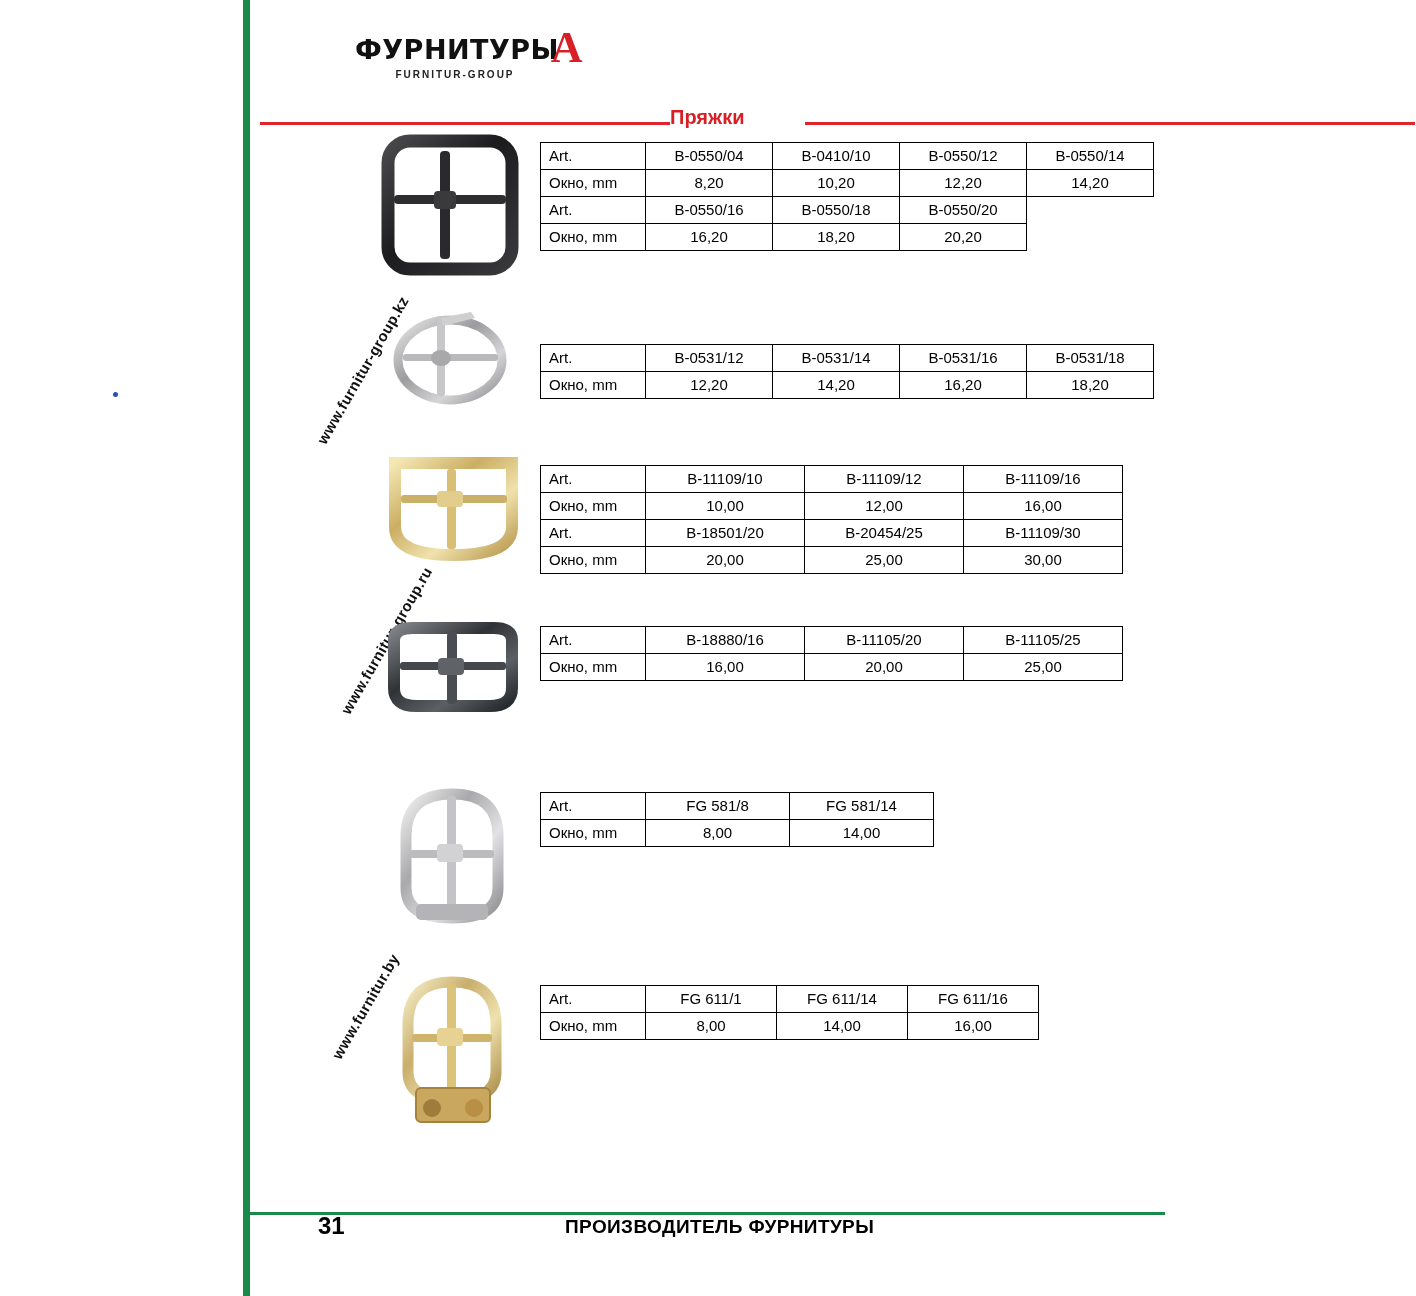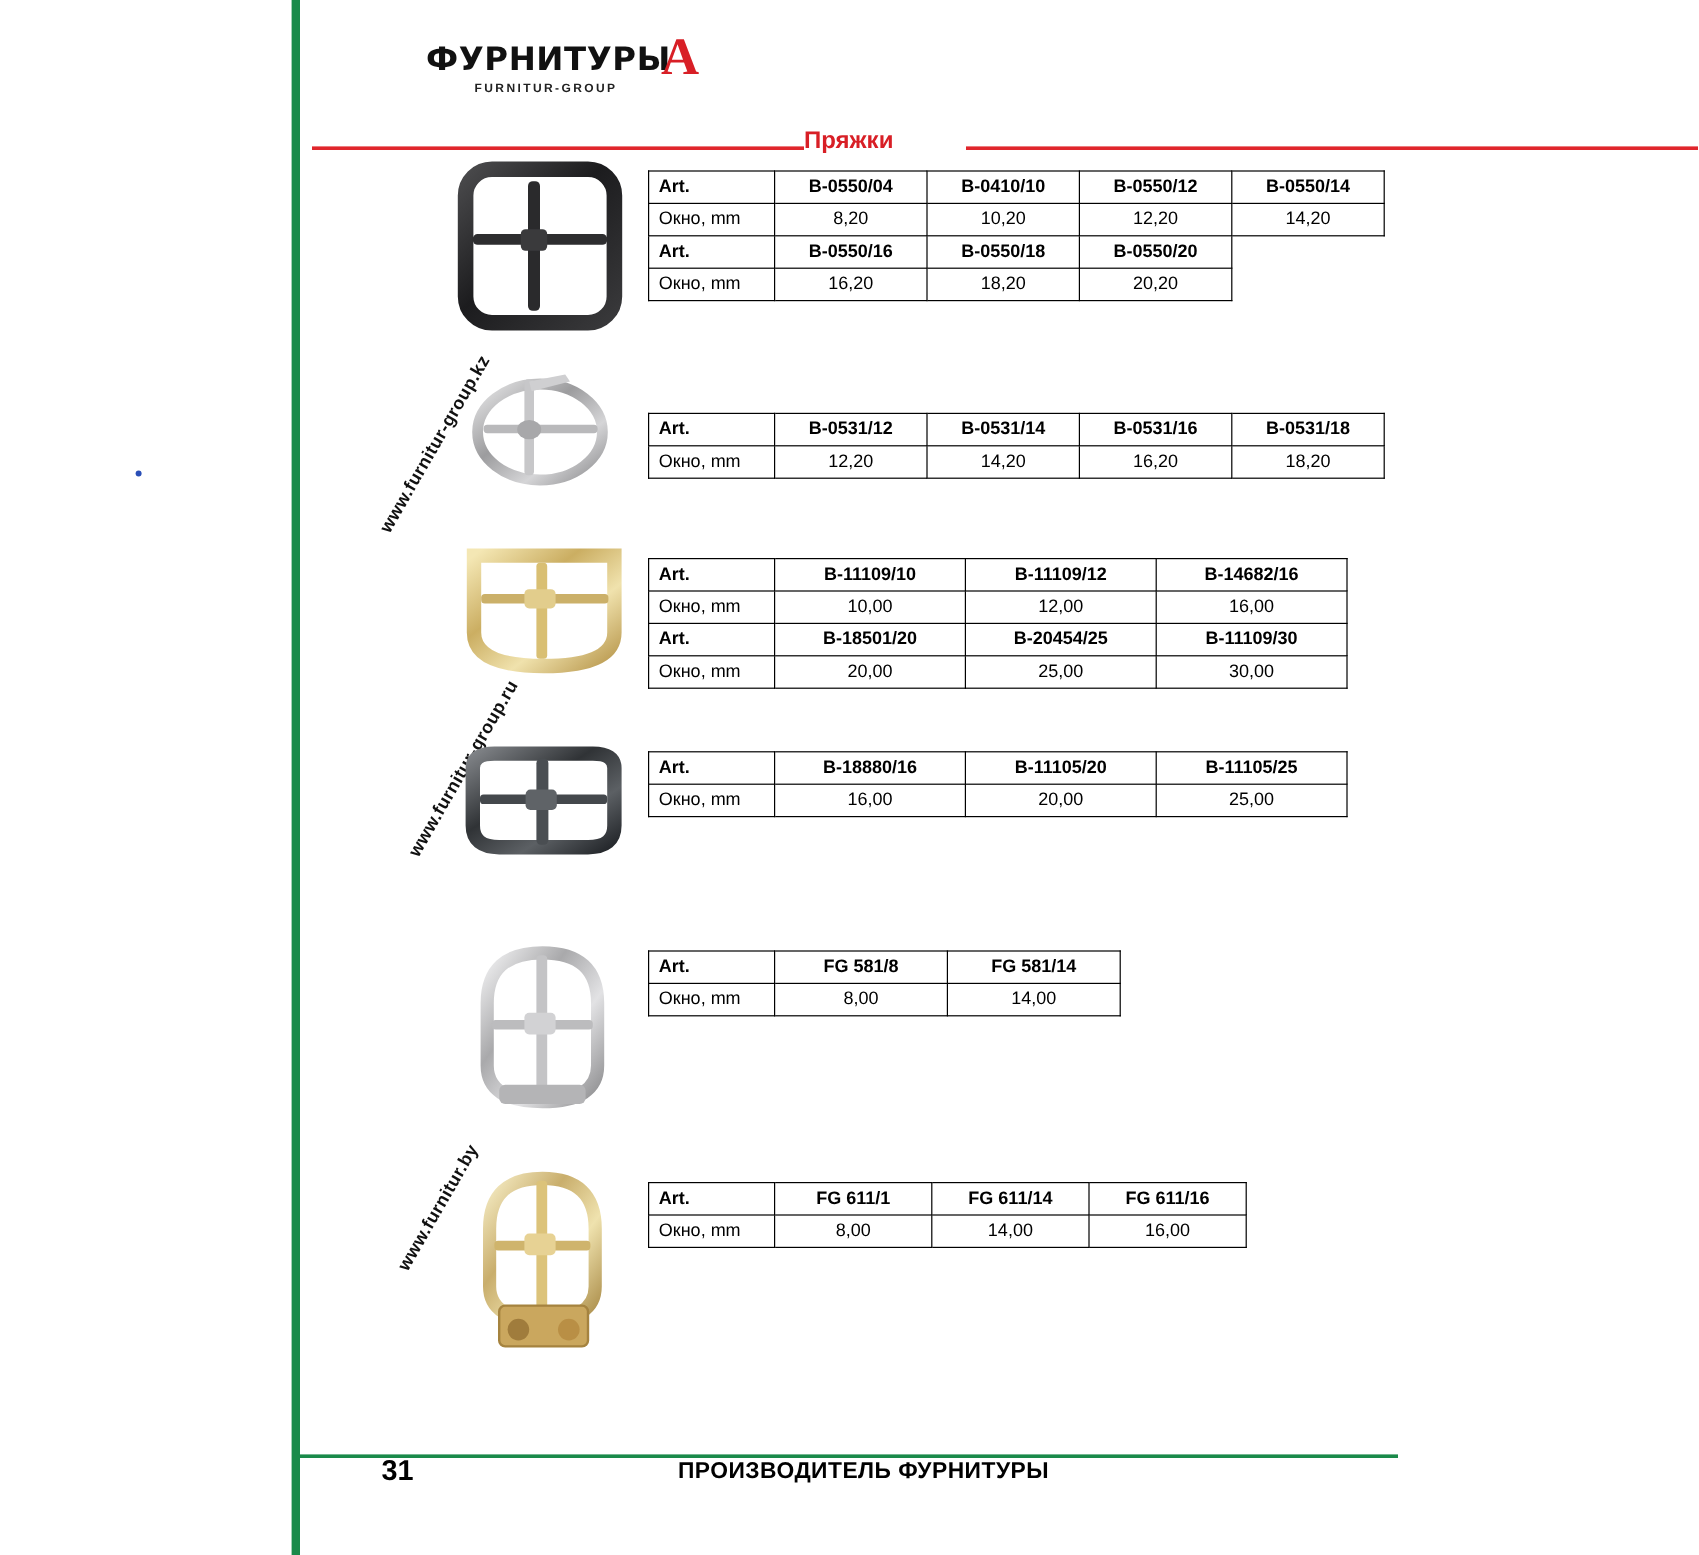--- a/index.html
+++ b/index.html
@@ -130,21 +130,21 @@
     padding: 2px 4px;
     text-align: center;
     height: 22px;
     line-height: 20px;
   }
   table.spec td.lbl {
     text-align: left;
     padding-left: 8px;
     width: 92px;
   }
-  table.spec tr.head td { font-weight: bold; }
+  table.spec tr.head td { font-weight: normal; }
   table.spec td.blank { border: none; }
 
   
   .footer-rule {
     position: absolute;
     left: 250px;
     top: 1212px;
     width: 915px;
     height: 3px;
     background: #1a8a4a;
@@ -293,21 +293,21 @@
     <rect x="56" y="40" width="26" height="16" rx="4" fill="#e2cd8c"></rect>
   </svg>
 </div>
 
 <table class="spec" style="left:540px; top:465px;">
   <tbody>
       <tr class="head">
     <td class="lbl">Art.</td>
     <td style="width:150px">B-11109/10</td>
     <td style="width:150px">B-11109/12</td>
-    <td style="width:150px">B-14682/16</td>
+    <td style="width:150px">B-11109/16</td>
   </tr>
   <tr>
     <td class="lbl">Окно, mm</td>
     <td>10,00</td>
     <td>12,00</td>
     <td>16,00</td>
   </tr>
   <tr class="head">
     <td class="lbl">Art.</td>
     <td>B-18501/20</td>

